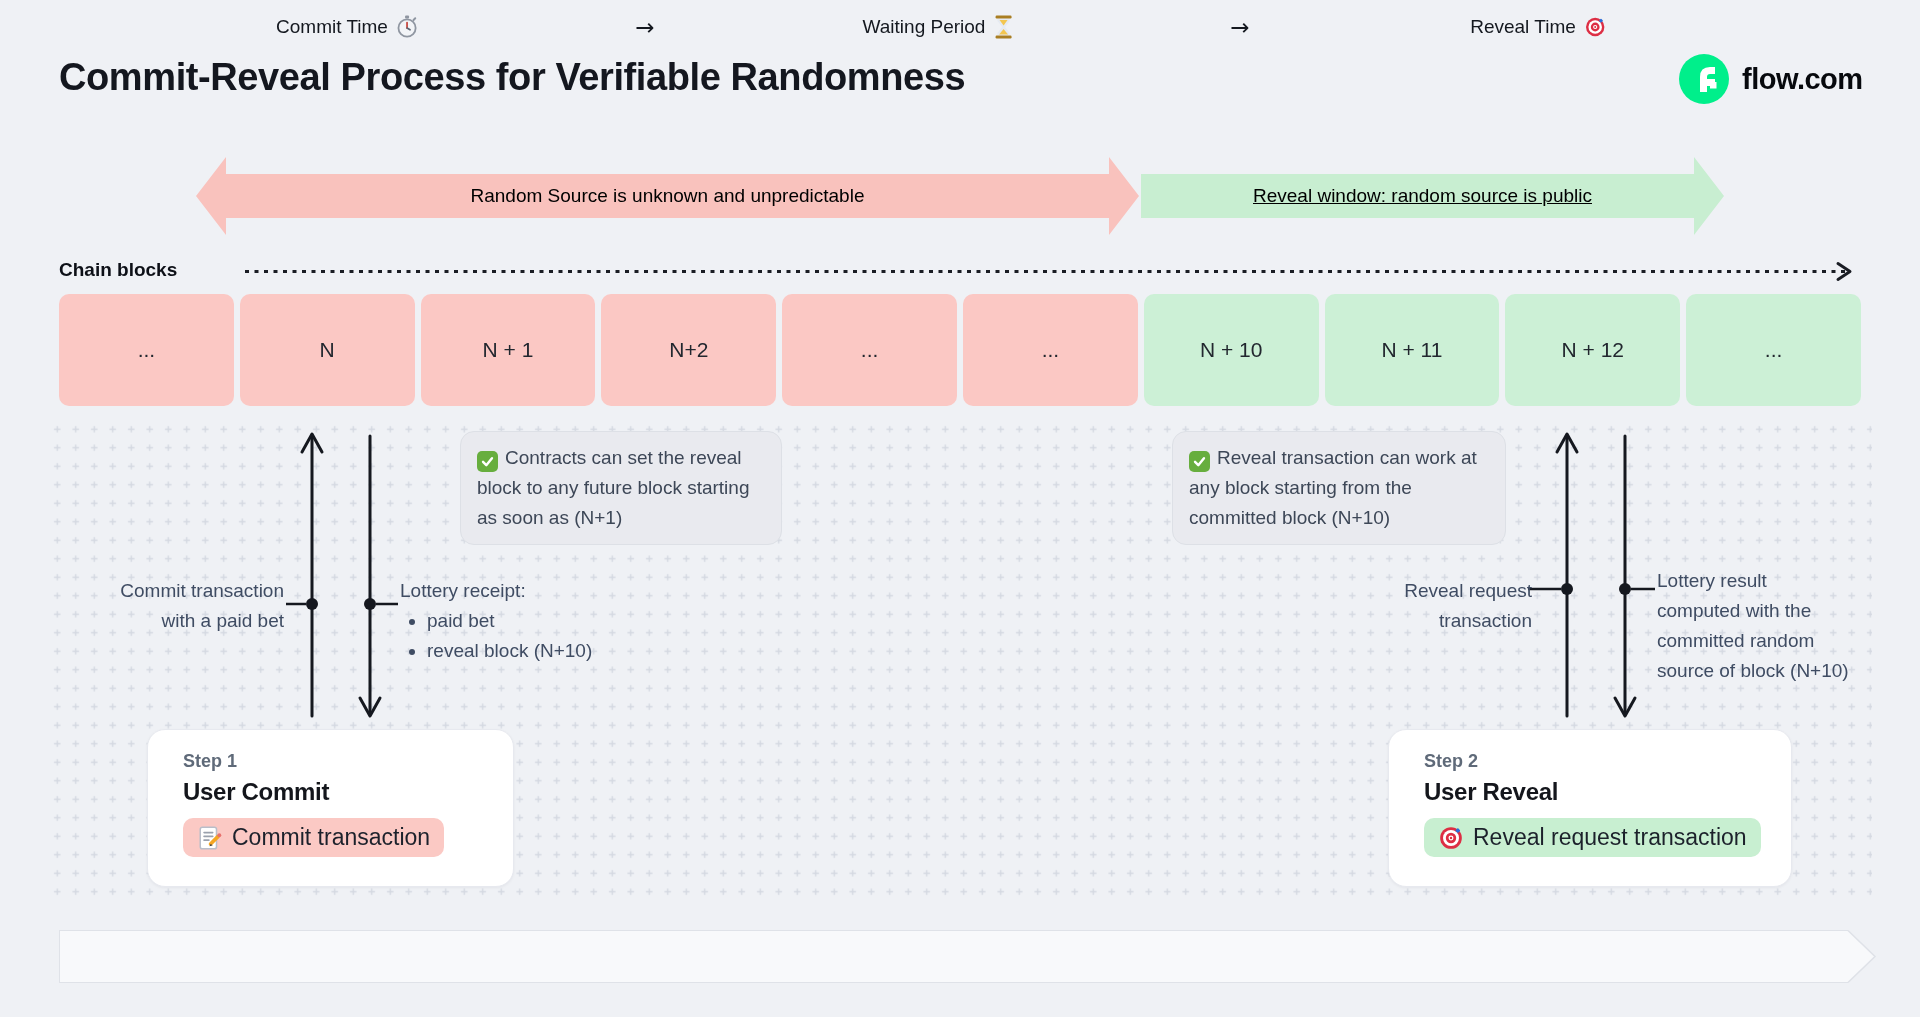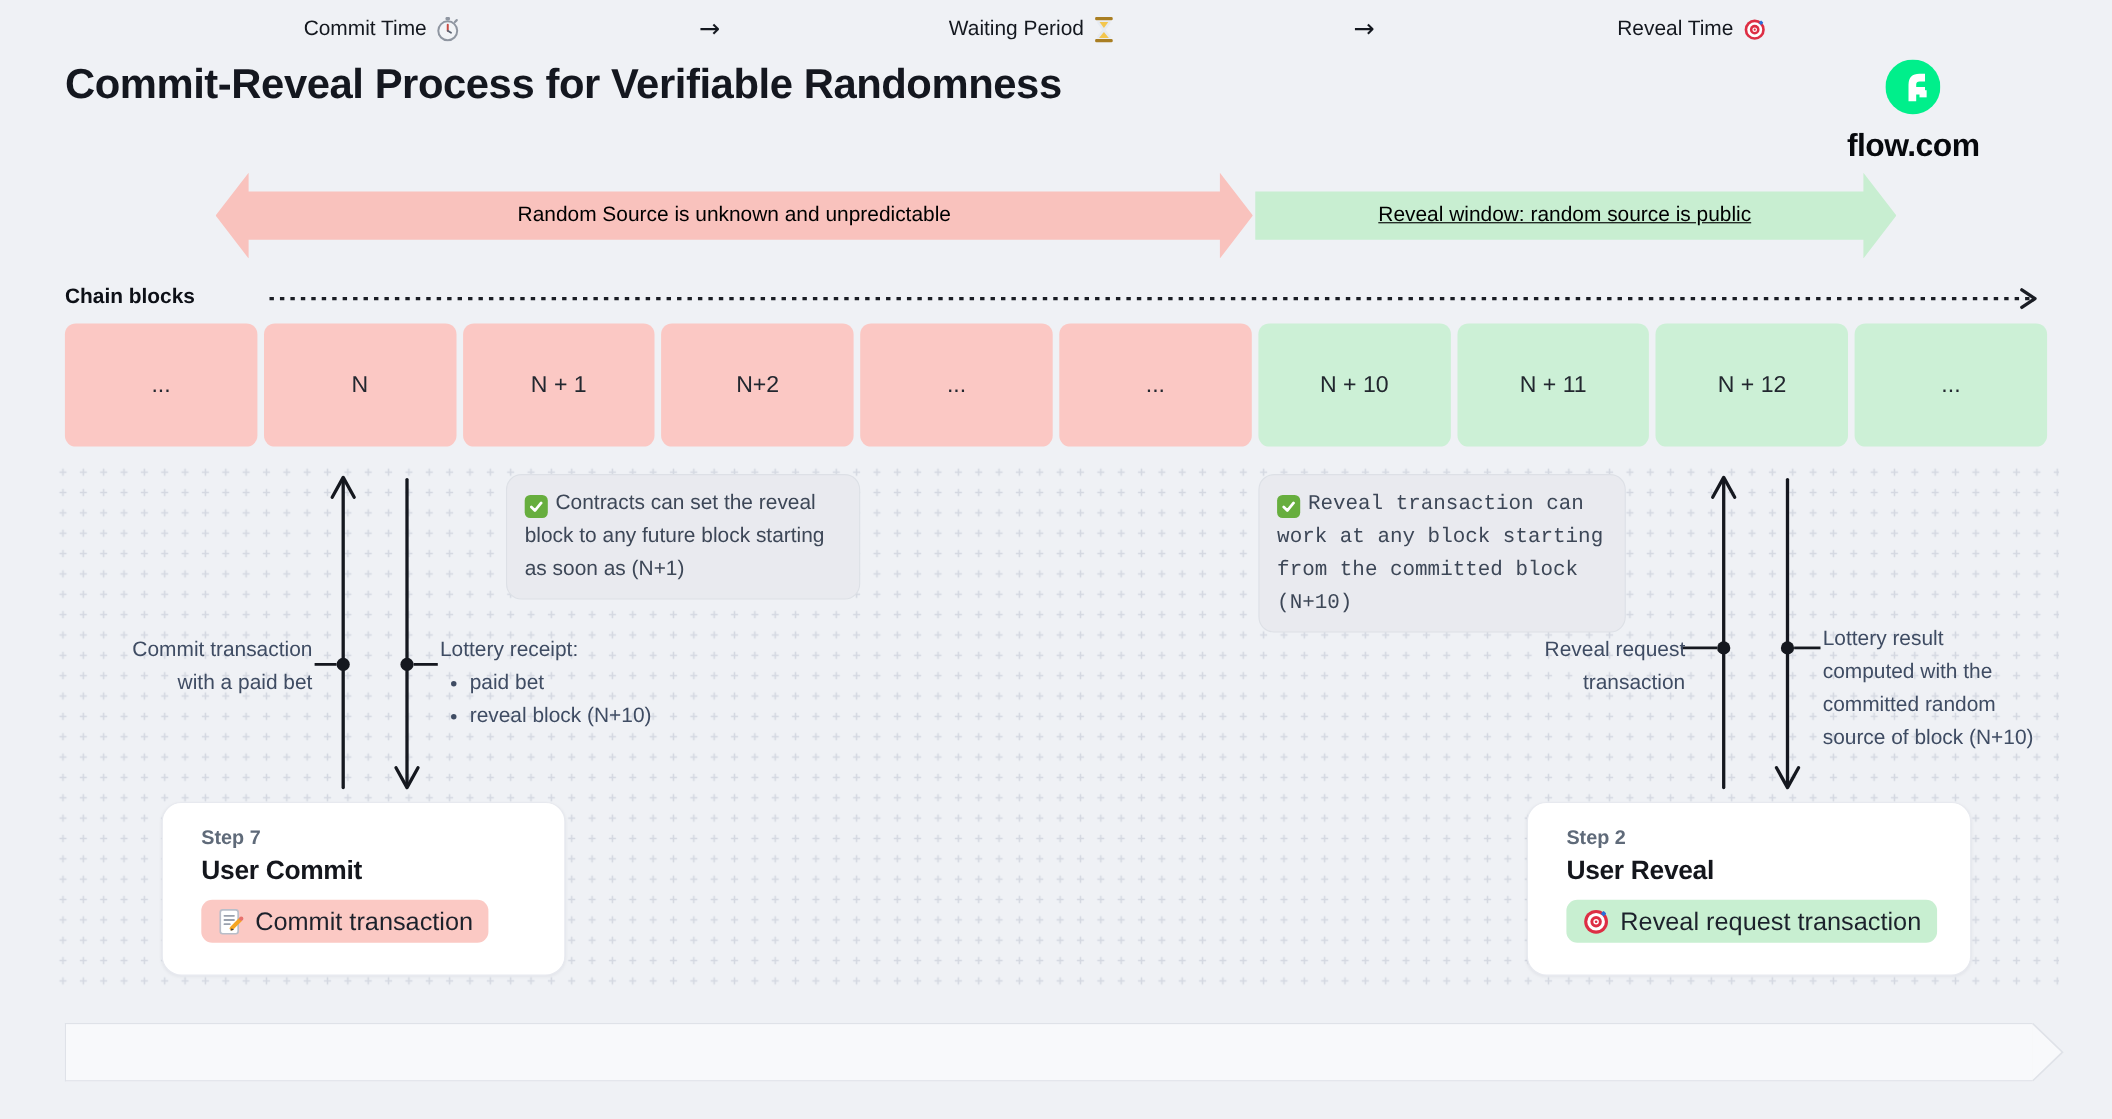--- a/index.html
+++ b/index.html
@@ -14,21 +14,21 @@
     background:#EFF1F5;
     overflow:hidden;
   }
   
   .title{
     position:absolute;left:59px;top:56px;
     font-size:38px;font-weight:600;letter-spacing:-0.4px;color:#14171F;
   }
   .brand{
     position:absolute;left:1679px;top:54px;
-    display:flex;align-items:center;gap:13px;flex-direction:column;
+    display:flex;align-items:center;gap:13px;
   }
   .brand-text{font-size:29px;font-weight:800;letter-spacing:-0.5px;color:#07090D;}
   
   .phase-arrow{
     position:absolute;top:157px;height:78px;
     display:flex;align-items:center;justify-content:center;
     font-size:19px;color:#000000;
   }
   .phase-arrow.red{
     left:196px;width:943px;background:#F9C2BD;
@@ -58,21 +58,21 @@
   
   .canvas-dots{position:absolute;left:48px;top:420px;}
   
   .note{
     position:absolute;top:431px;
     background:#E9EAEF;border:1px solid #DDE0E6;border-radius:14px;
     padding:11px 16px;box-sizing:border-box;
     font-size:19px;line-height:30px;color:#3D4757;
   }
   .note.left{left:460px;width:322px;}
-  .note.right{left:1144px;width:334px;font-family:Liberation Mono, monospace;}
+  .note.right{left:1172px;width:334px;}
   .check-icon{
     display:inline-flex;width:21px;height:21px;border-radius:5px;
     background:#67AE3E;vertical-align:-4px;margin-right:7px;
     align-items:center;justify-content:center;
   }
   
   .callout{
     position:absolute;font-size:19px;line-height:30px;color:#3F4C63;
     white-space:pre-line;
   }
@@ -229,21 +229,21 @@
     </ul>
   </div>
   <div class="callout r callout-reveal">Reveal request
 transaction</div>
   <div class="callout callout-result">Lottery result
 computed with the
 committed random
 source of block (N+10)</div>
 
   <div class="card one">
-    <div class="card-eyebrow">Step 7</div>
+    <div class="card-eyebrow">Step 1</div>
     <div class="card-title">User Commit</div>
     <div class="pill pink">
       <svg width="26" height="26" viewBox="0 0 24 24">
         <rect x="3" y="2" width="15" height="20" rx="2" fill="#FFFFFF" stroke="#B9BEC9" stroke-width="1.4"></rect>
         <path d="M6.5 7 H14.5 M6.5 10.5 H14.5 M6.5 14 H11" stroke="#9AA1AD" stroke-width="1.5" stroke-linecap="round"></path>
         <path d="M12.5 17.5 L19.5 10.5" stroke="#F5A623" stroke-width="3.4" stroke-linecap="round"></path>
         <path d="M11.6 19.6 L12.5 17.5 L14.6 18.6 Z" fill="#3B3F46"></path>
         <path d="M19.5 10.5 L21 9 a1.4 1.4 0 0 1 2 2? " fill="none"></path>
         <circle cx="20.6" cy="9.4" r="1.8" fill="#E8716D"></circle>
       </svg>

